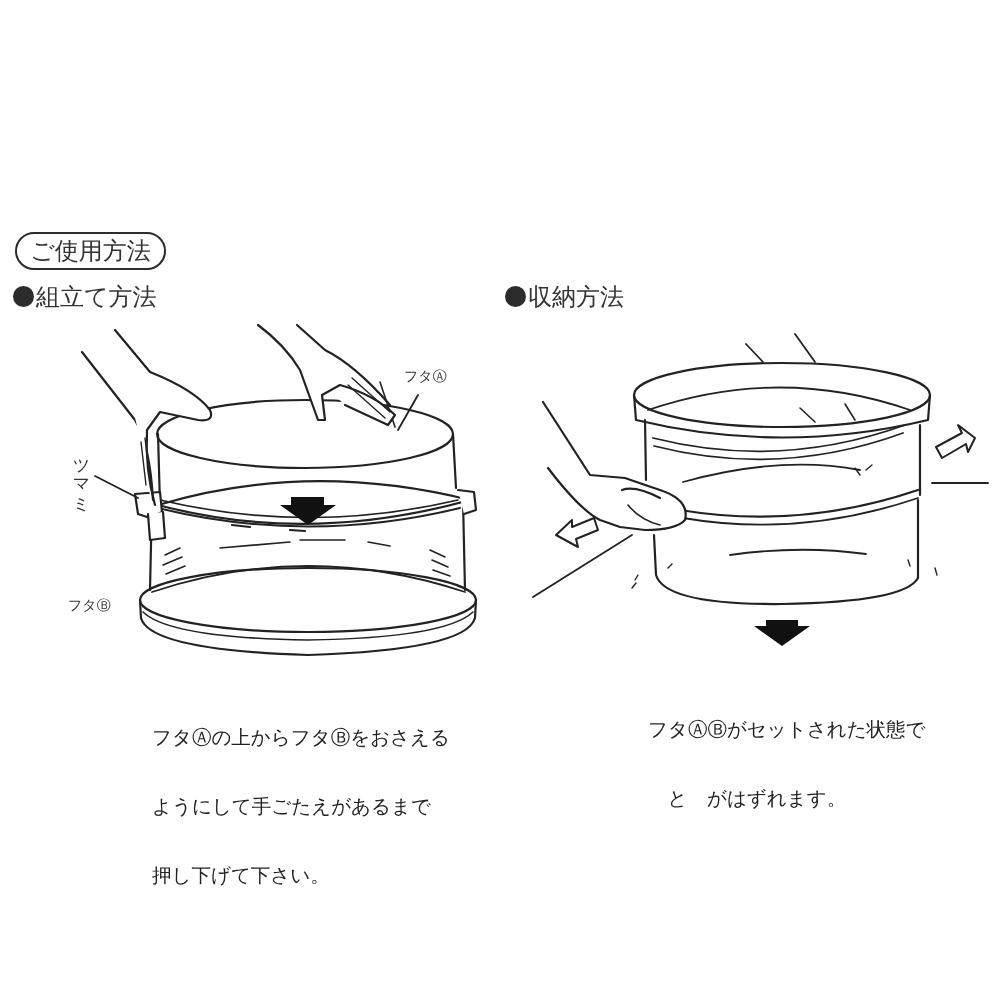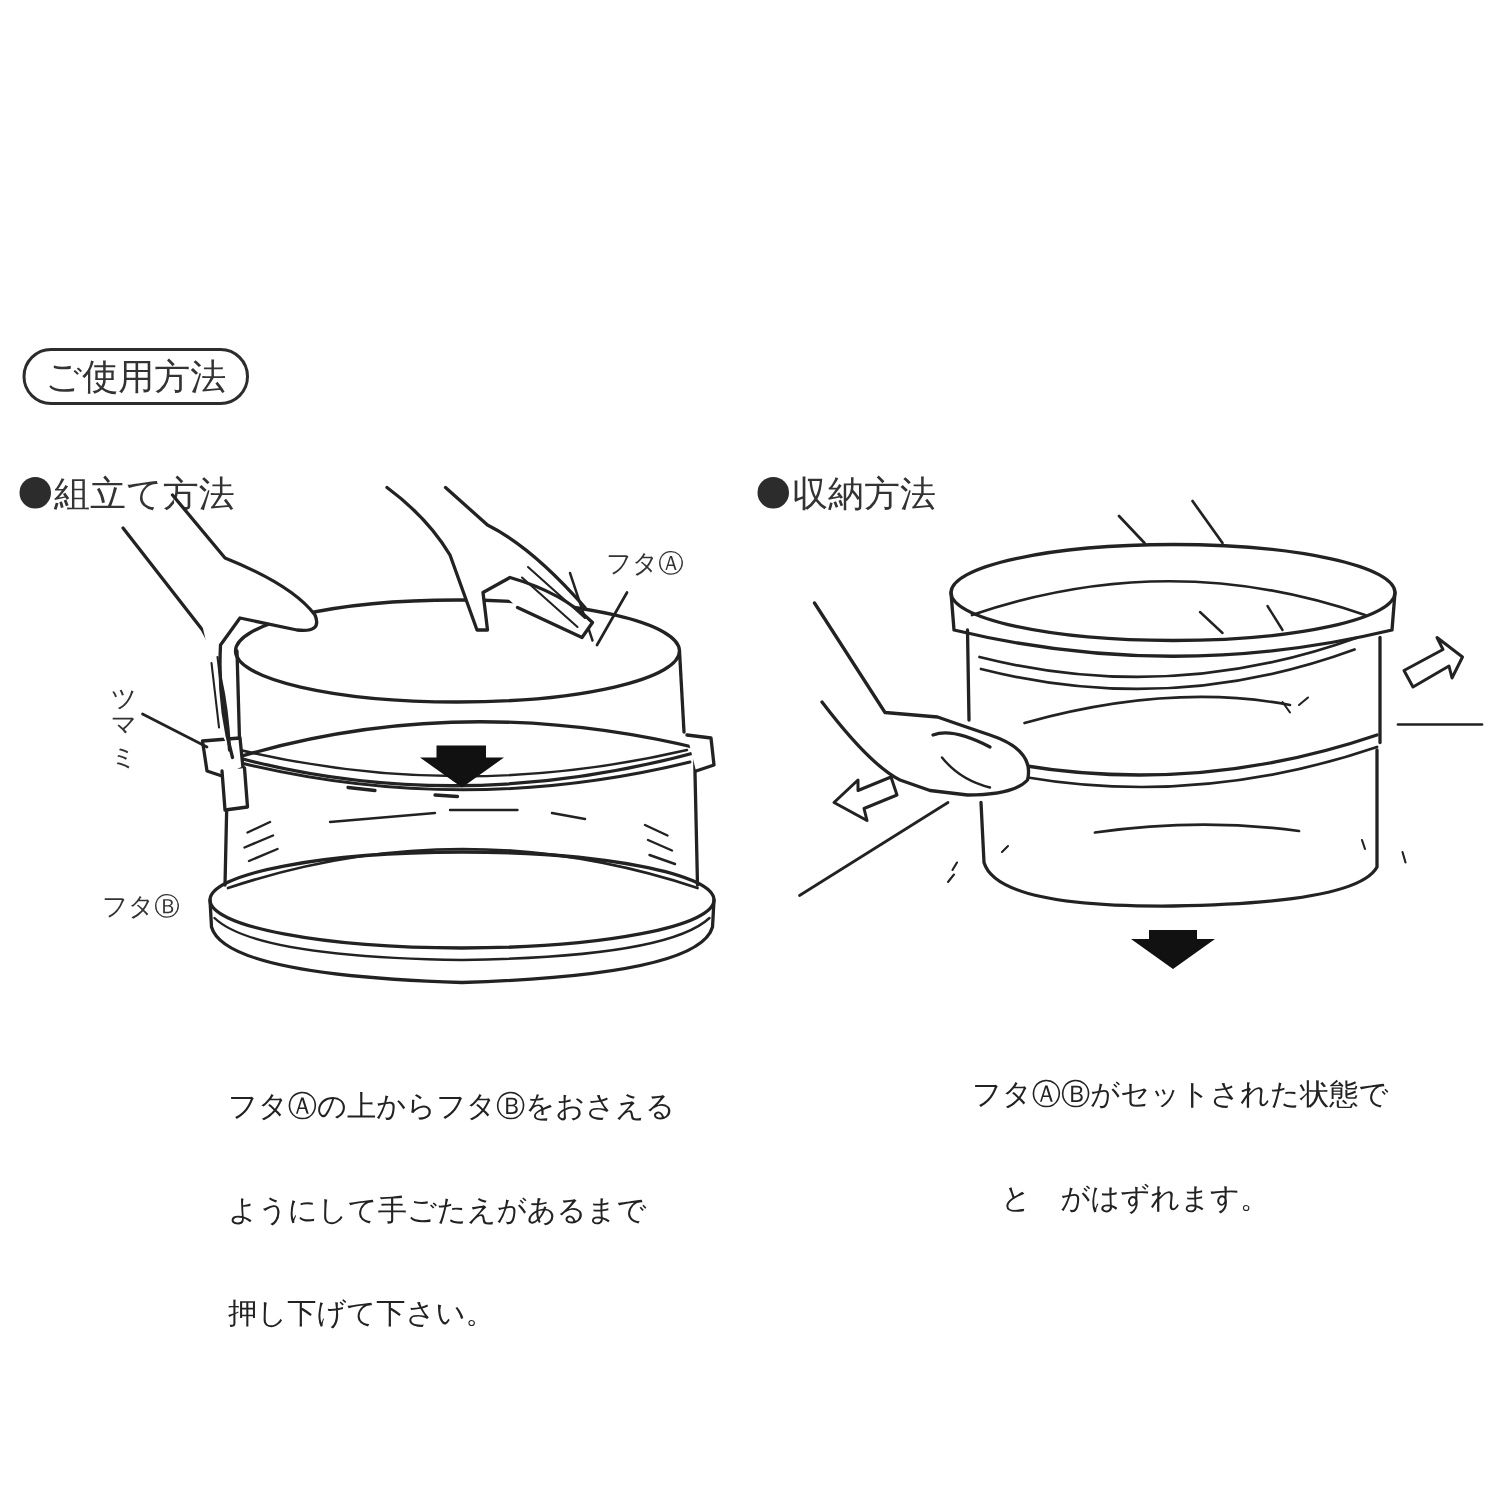--- a/index.html
+++ b/index.html
@@ -28,33 +28,32 @@
       line-height: 34px;
       text-align: center;
       letter-spacing: 0px;
       color: #333;
     }
     .section-heading {
       font-size: 24px;
       line-height: 30px;
       color: #333;
       white-space: nowrap;
-      margin-top: 32px;
     }
     .bullet {
       display: inline-block;
       width: 21px;
       height: 21px;
       border-radius: 50%;
       background: #2c2c2c;
       vertical-align: -2px;
       margin-right: 2px;
     }
     .label {
-      font-size: 17px;
+      font-size: 14px;
       color: #333;
       white-space: nowrap;
       line-height: 20px;
     }
     .label-vertical {
       font-size: 17px;
       line-height: 20px;
       width: 22px;
       color: #333;
       writing-mode: vertical-rl;

